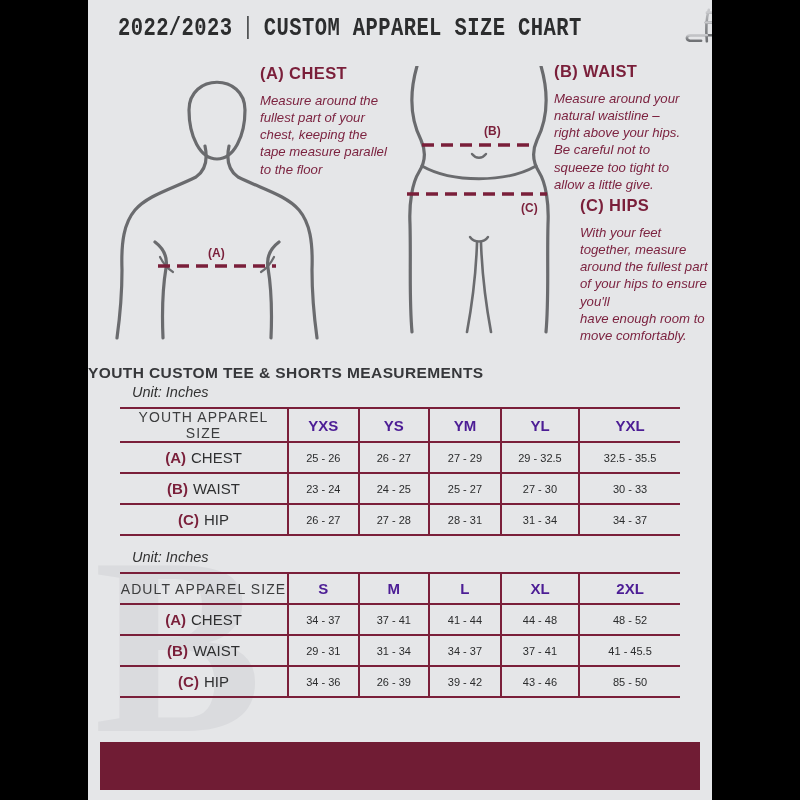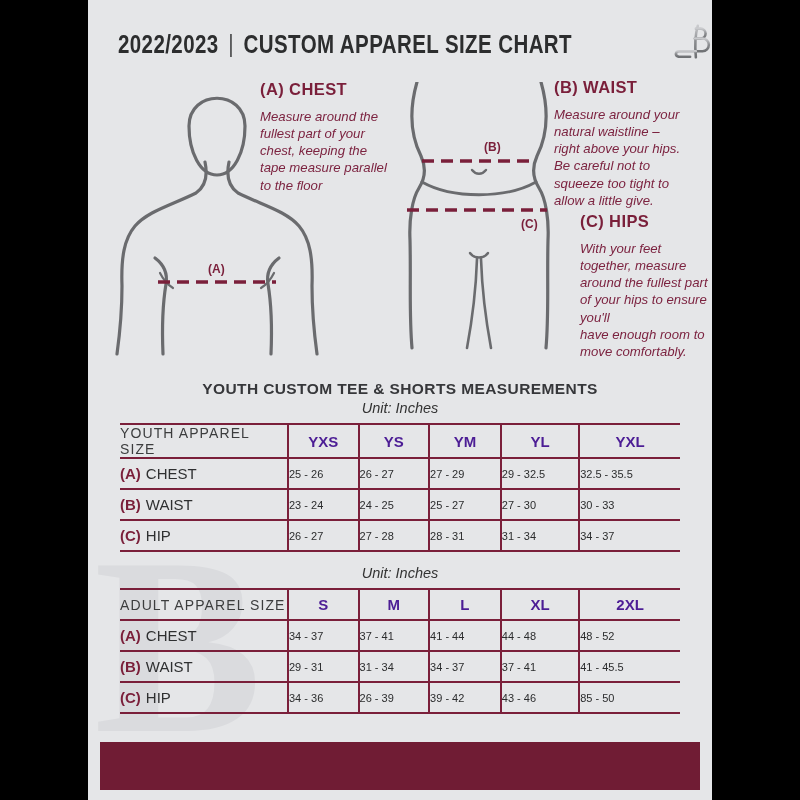--- a/index.html
+++ b/index.html
@@ -7,21 +7,21 @@
     width:800px;height:800px;background:#000;position:relative;overflow:hidden;
     font-family:"Liberation Sans", sans-serif;
   }
   .page{
     position:absolute;left:88px;top:0;width:624px;height:800px;
     background:#e5e6e8;overflow:hidden;
   }
   
   .header{
     display:flex;justify-content:space-between;align-items:center;
-    padding:22px 30px 0 30px;height:44px;
+    padding:6px 30px 0 30px;height:44px;font-family:Liberation Mono, monospace;
   }
   .header-title{
     display:flex;align-items:center;gap:12px;
     font-weight:700;font-size:25px;color:#2c2d2e;letter-spacing:.5px;
     transform:scaleX(.82);transform-origin:left center;white-space:nowrap;
   }
   .header-title .divider{font-weight:400;color:#3a3b3c;font-size:23px;}
   .brand{display:flex;align-items:center;gap:9px;}
   
   .guide{position:relative;height:292px;margin-top:10px;z-index:1;}
@@ -30,33 +30,33 @@
   .fig-dash{fill:none;stroke:#7a1f3a;stroke-width:3.6;stroke-dasharray:12 7;}
   .fig-label{font-family:"Liberation Sans",sans-serif;font-size:12px;font-weight:700;fill:#7a1f3a;}
   .guide-text{position:absolute;}
   .guide-heading{
     font-size:16.5px;font-weight:800;color:#7a1f3a;letter-spacing:.4px;margin-bottom:9px;
   }
   .guide-body{
     font-size:13.2px;font-style:italic;color:#7c2340;line-height:1.3;white-space:pre-line;
   }
   
-  .section{position:relative;z-index:1;text-align:center;}
+  .section{position:relative;z-index:1;}
   .section-title{font-size:15.5px;font-weight:700;color:#36373a;letter-spacing:.4px;}
-  .unit{font-size:14.5px;font-style:italic;color:#333;margin-top:2px;}
+  .unit{font-size:14.5px;font-style:italic;color:#333;margin-top:2px;padding-left:44px;}
   .sec-youth{margin-top:12px;}
   .sec-adult{margin-top:13px;}
   table.size-table{
     position:relative;z-index:1;
     width:560px;margin:7px auto 0 auto;border-collapse:collapse;table-layout:fixed;
     border-bottom:2px solid #7a1f3a;
   }
   table.size-table tr{border-top:2px solid #7a1f3a;}
   table.size-table th, table.size-table td{
-    height:29px;padding:0;vertical-align:middle;
+    height:29px;padding:0;text-align:center;vertical-align:middle;
   }
   table.size-table th + th, table.size-table td + td{border-left:2px solid #7a1f3a;}
   th.head-label{
     text-align:left;padding-left:36px;font-weight:400;font-size:14px;
     letter-spacing:1.1px;color:#3c3d3e;
   }
   th.head-size{font-weight:700;font-size:15px;color:#4c1d95;}
   td.row-label{text-align:left;padding-left:36px;font-size:15px;color:#2f3031;}
   td.row-label .prefix{font-weight:800;color:#7a1f3a;margin-right:5px;}
   td.val{font-size:11px;color:#2b2c2d;}

